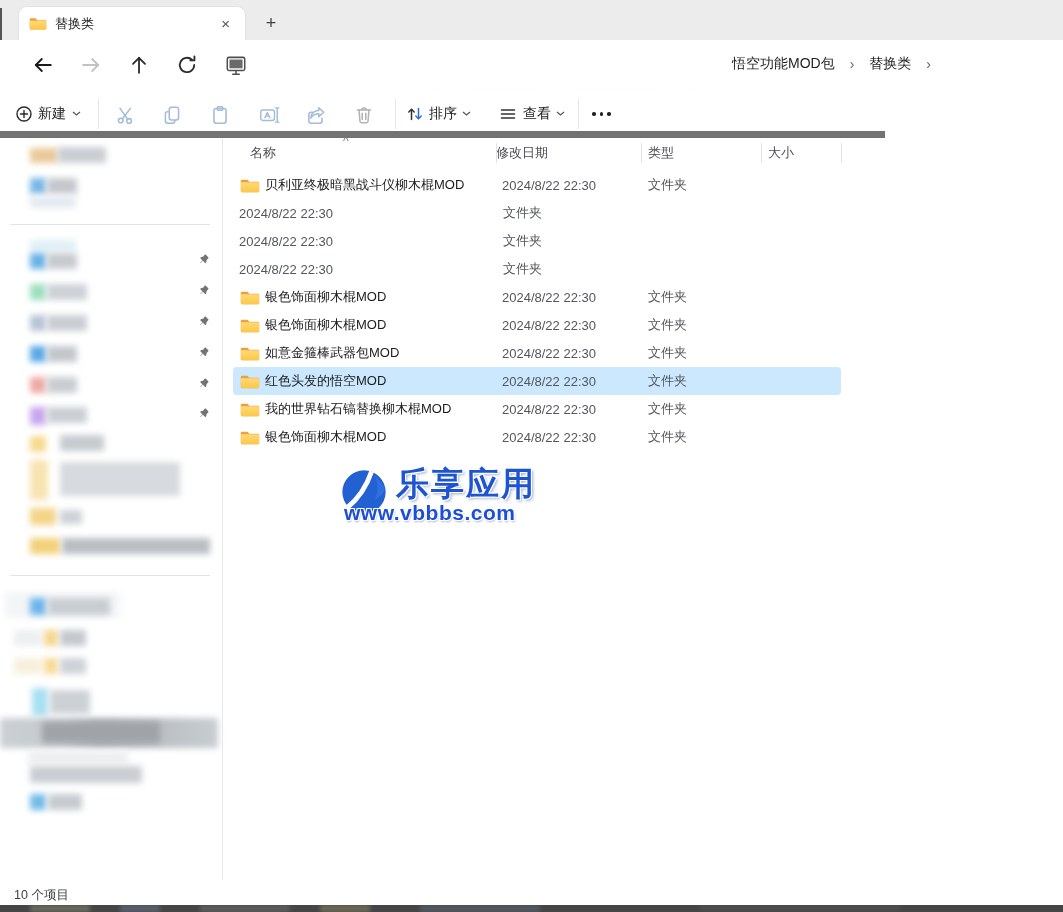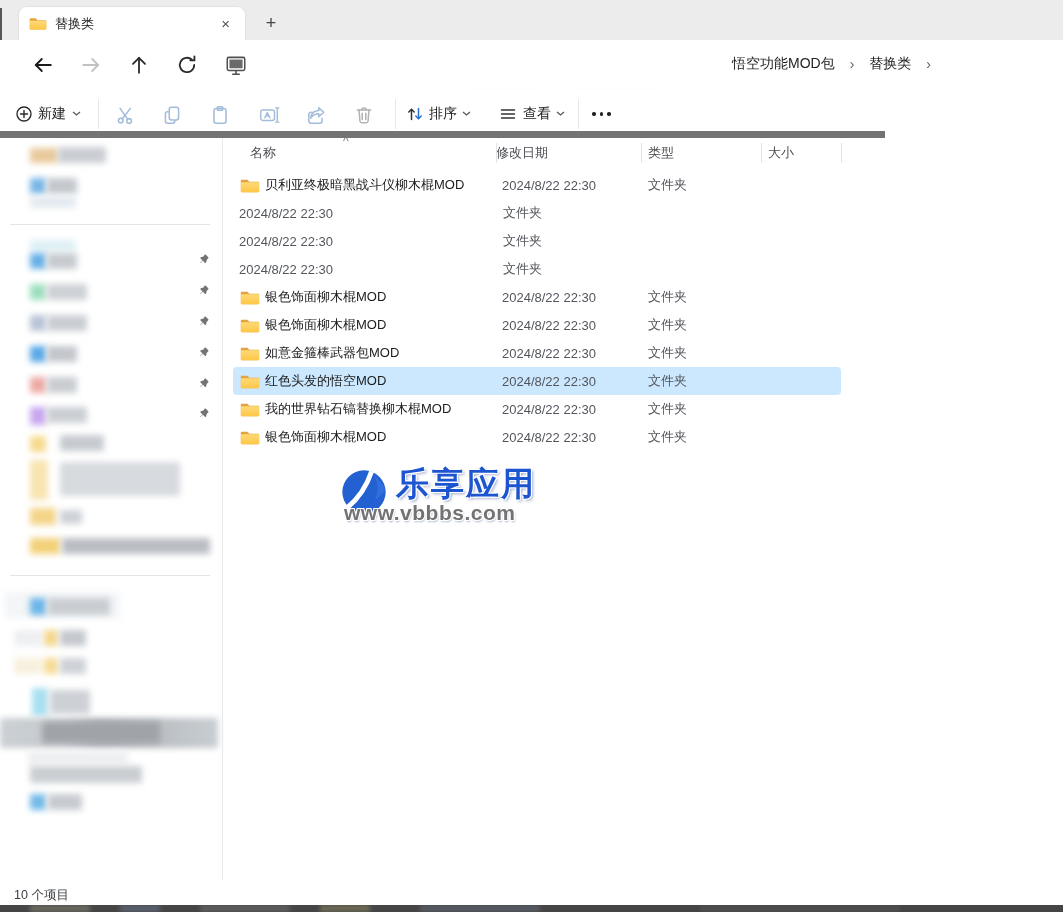--- a/index.html
+++ b/index.html
@@ -61,21 +61,21 @@
   .fdate { color:#53565c; padding-left:6px; white-space:nowrap; }
   .ftype { color:#53565c; padding-left:7px; }
   .ficon { width:20px; height:17px; flex:0 0 20px; }
 
   
   #watermark { position:absolute; left:64px; top:322px; width:240px; height:72px;margin-left:44px; }
   #wm-title { position:absolute; left:58px; top:2px; font-size:33px; font-weight:bold;
     color:#1d55d0; letter-spacing:2px;
     text-shadow:-1px -1px 0 #fff,1px -1px 0 #fff,-1px 1px 0 #fff,1px 1px 0 #fff,2px 2px 3px rgba(40,60,140,.45); }
   #wm-url { position:absolute; left:6px; top:41px; font-size:21px; font-weight:bold;
-    color:#737373; letter-spacing:.5px;
+    color:#1d4ed8; letter-spacing:.5px;
     text-shadow:-1px -1px 0 #fff,1px -1px 0 #fff,-1px 1px 0 #fff,1px 1px 0 #fff,1px 2px 2px rgba(40,60,140,.4); }
 
   
   #statusbar { position:absolute; left:14px; top:887px; font-size:12.5px; color:#3d4045; }
   #bottom-strip { position:absolute; left:0; top:905px; width:1063px; height:7px; background:#454545; overflow:hidden; }
   #bottom-strip .mark { position:absolute; top:0; height:7px; filter:blur(2px); }
 
   svg { display:block; }
 </style>
 </head>

